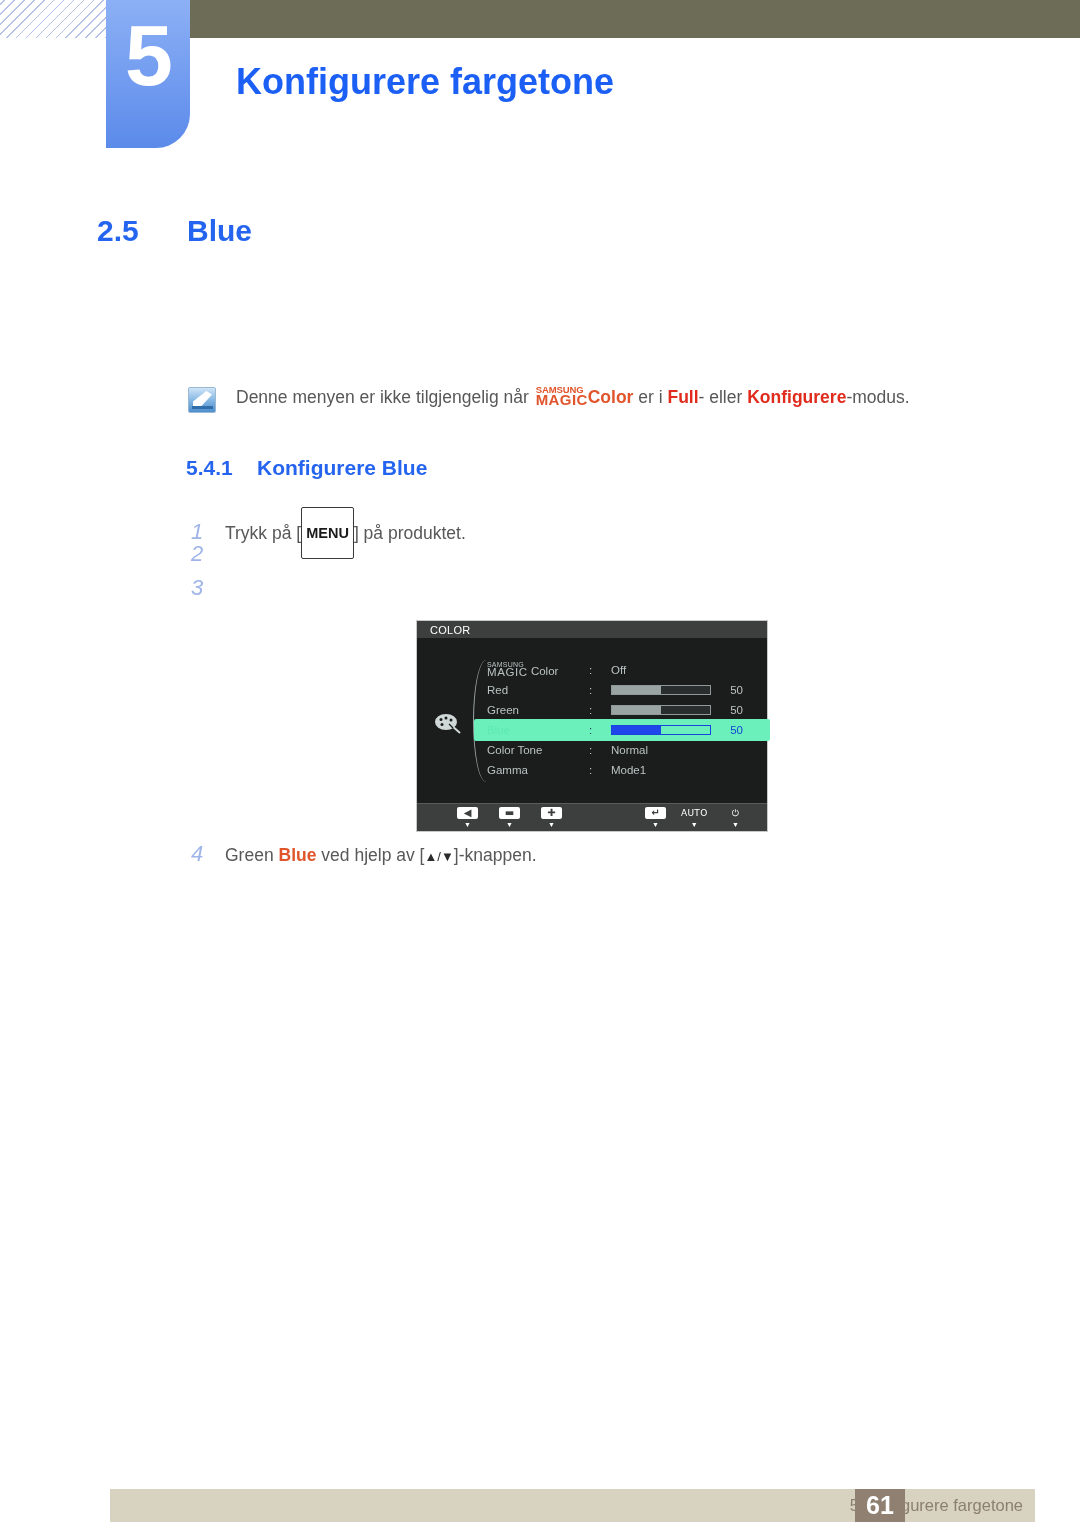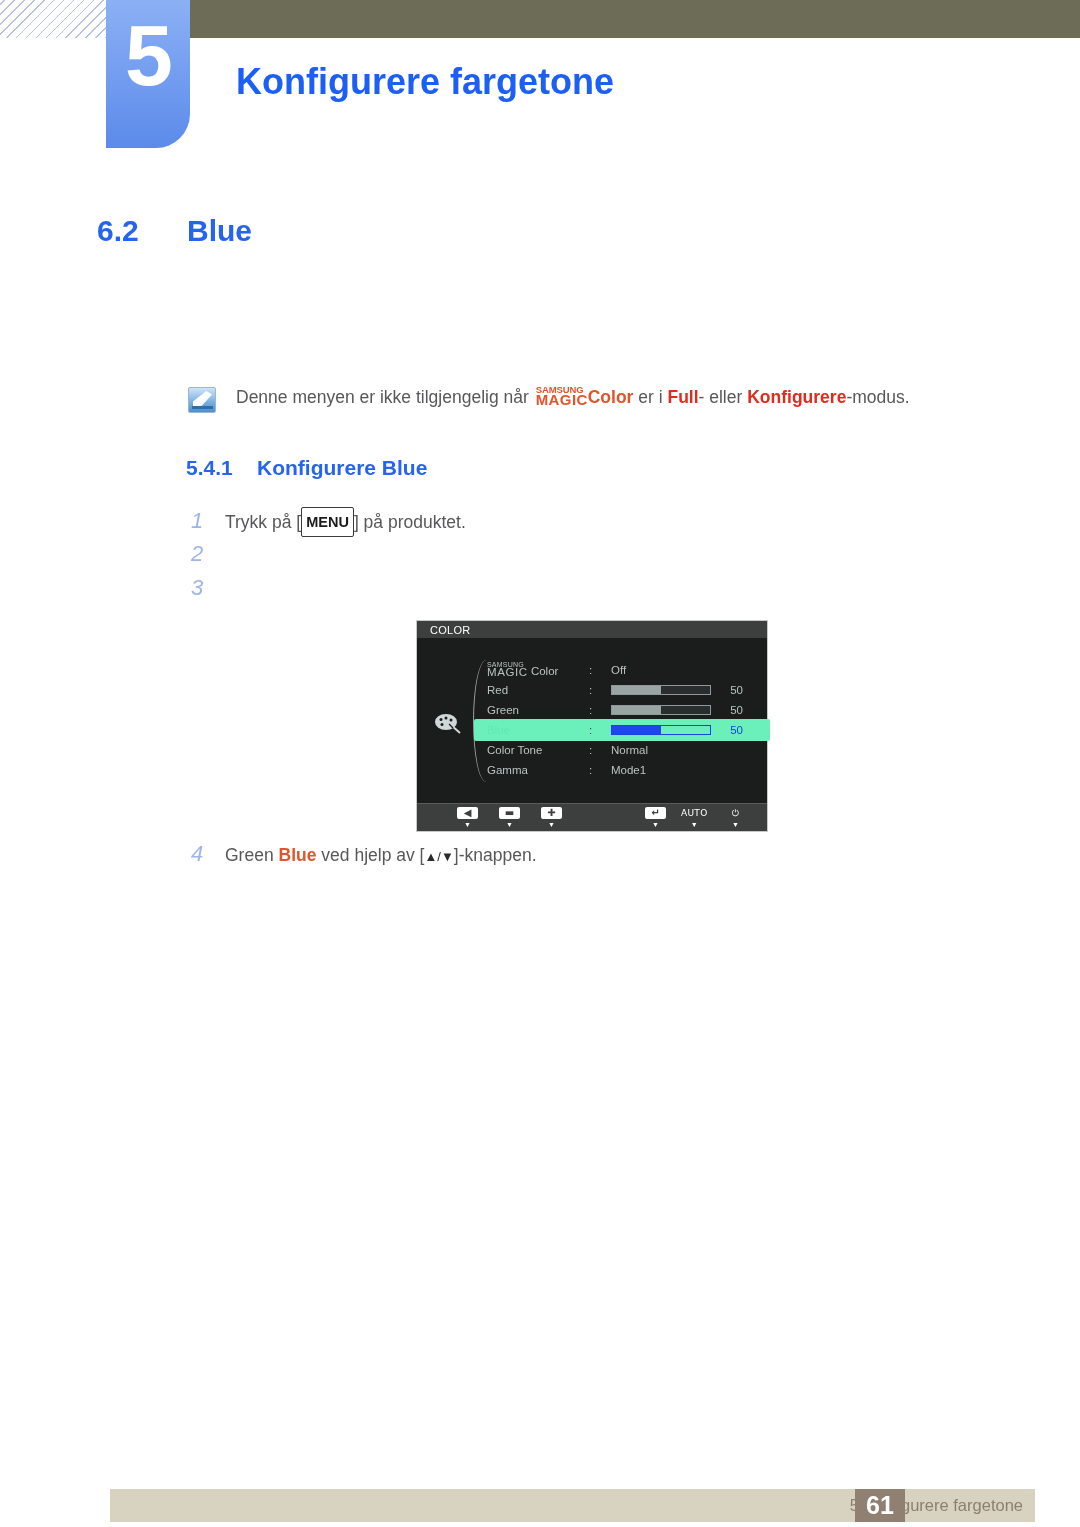--- a/index.html
+++ b/index.html
@@ -98,21 +98,21 @@
     font-style:italic; font-weight:400; text-align:left;
   }
   .step .st { color:#58585a; font-size:17.5px; white-space:nowrap; }
   .step1 { left:191px; top:507px; }
   .step2 { left:191px; top:541px; }
   .step3 { left:191px; top:575px; }
   .step4 { left:191px; top:841px; }
 
   .keybox {
     display:inline-block; border:1.6px solid #3a3a3a; border-radius:2px;
-    padding:5px 4px; font-size:14.5px; font-weight:700; color:#1b1b1b;
+    padding:16px 4px; font-size:14.5px; font-weight:700; color:#1b1b1b;
     line-height:1.25; vertical-align:1px;
   }
   .arrbox { font-size:13px; color:#2b2b2b; letter-spacing:0; }
   .glyph-sq {
     display:inline-block; width:15px; height:12px; border:1.6px solid #2b2b2b;
     border-radius:2px; vertical-align:-1px; position:relative;
   }
   .glyph-sq::after{
     content:""; position:absolute; left:-1.6px; top:-5px; width:7px; height:4px;
     border:1.6px solid #2b2b2b; border-bottom:none; border-radius:2px 2px 0 0;
@@ -207,21 +207,21 @@
 <div class="page">
 
   <div class="hatch"></div>
   <div class="olive-bar"></div>
   <div class="chap-tab">
     <span class="chap-num">5</span>
   </div>
   <div class="chap-title">Konfigurere fargetone</div>
 
   <div class="h2">
-    <span class="num">6.2</span>
+    <span class="num">2.5</span>
     <span>Blue</span>
   </div>
 
 
   <div class="note">
     <span class="note-icon"></span>
     <span class="note-text">
       <span>Denne menyen er ikke tilgjengelig når</span>
       <span class="magic">
         <span class="s">SAMSUNG</span>

